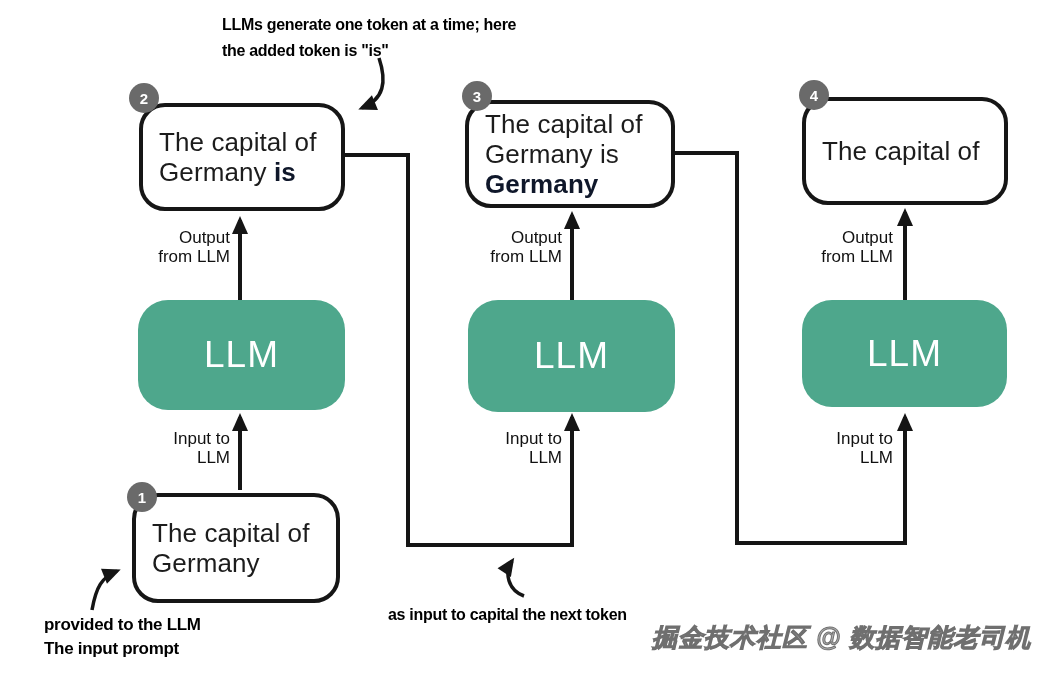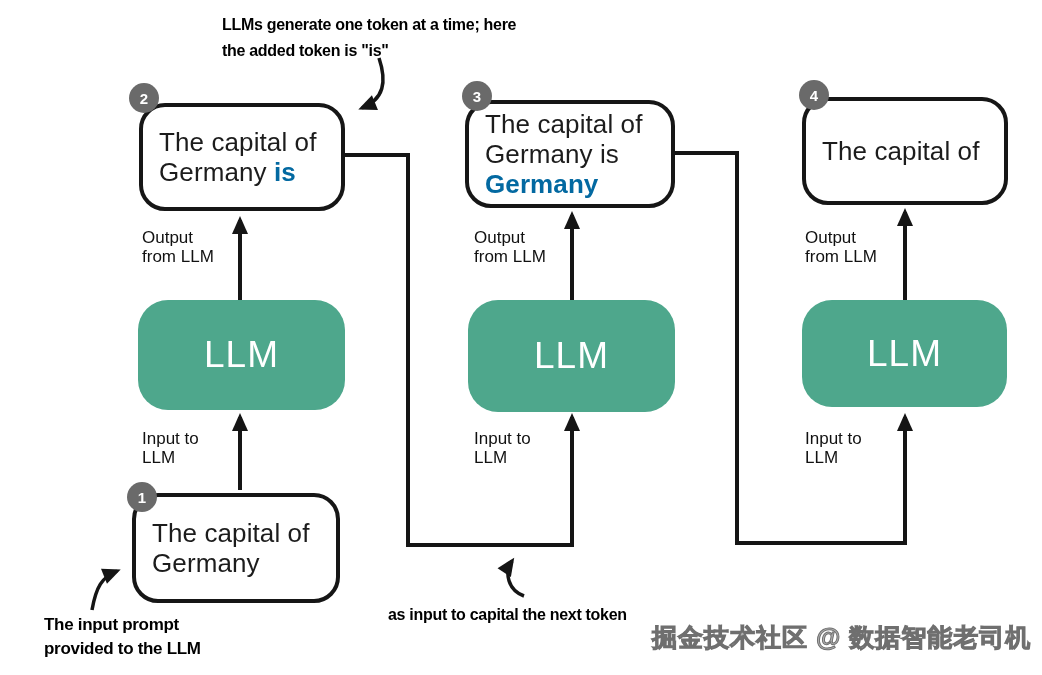--- a/index.html
+++ b/index.html
@@ -7,46 +7,47 @@
     position:relative;width:1042px;height:675px;background:#ffffff;
     font-family:"Liberation Sans", sans-serif;overflow:hidden;
   }
   svg.wires{position:absolute;left:0;top:0;z-index:1;}
   .bubble{
     position:absolute;background:#fff;border:4px solid #161616;border-radius:26px;
     display:flex;flex-direction:column;justify-content:center;
     padding-left:16px;box-sizing:border-box;z-index:2;
     font-size:26px;line-height:30px;color:#1c1c1c;letter-spacing:0.1px;
   }
-  .hl{color:#0369a1;font-weight:700;}
+  .hl{color:#0f172a;font-weight:700;}
   .llm-box{
     position:absolute;background:#4ea78c;border-radius:30px;z-index:2;
     display:flex;align-items:center;justify-content:center;
     color:#ffffff;font-size:37px;letter-spacing:1px;font-weight:400;
   }
   .badge{
     position:absolute;width:30px;height:30px;border-radius:50%;background:#6a6a6a;
     color:#fff;font-size:15px;font-weight:700;display:flex;align-items:center;
     justify-content:center;z-index:3;
   }
   .io-label{
-    position:absolute;width:88px;font-size:17px;line-height:18.5px;
+    position:absolute;width:88px;text-align:right;font-size:17px;line-height:18.5px;
     color:#111;z-index:2;
   }
   .note{
     position:absolute;font-weight:700;color:#000000;font-size:16px;line-height:26px;
     letter-spacing:-0.3px;z-index:2;
   }
   .note.small{line-height:24px;}
   .watermark{
     position:absolute;left:652px;top:621px;z-index:4;
     font-size:25px;font-weight:700;color:#b0b0b0;letter-spacing:1px;
     -webkit-text-stroke:1px #6f6f6f;
     text-shadow:2px 2px 0 #ffffff;
     white-space:nowrap;
+    font-style:italic;
   }
 </style>
 </head>
 <body>
 
 <div class="canvas">
 
   <svg class="wires" width="1042" height="675" viewBox="0 0 1042 675">
     <defs>
       <marker id="ah" markerUnits="userSpaceOnUse" markerWidth="20" markerHeight="18" viewBox="0 0 20 18" refX="15" refY="9" orient="auto">
@@ -121,22 +122,22 @@
   <div class="io-label" style="left:805px;top:229px;">
     <div>Output</div>
     <div>from LLM</div>
   </div>
   <div class="io-label" style="left:805px;top:430px;">
     <div>Input to</div>
     <div>LLM</div>
   </div>
 
   <div class="note small" style="left:44px;top:613px;font-size:17px;">
+    <div>provided to the LLM</div>
     <div>The input prompt</div>
-    <div>provided to the LLM</div>
   </div>
 
   <div class="note" style="left:388px;top:602px;">
     <div>as input to capital the next token</div>
   </div>
 
   <div class="watermark">掘金技术社区 @ 数据智能老司机</div>
 
 </div>
 

